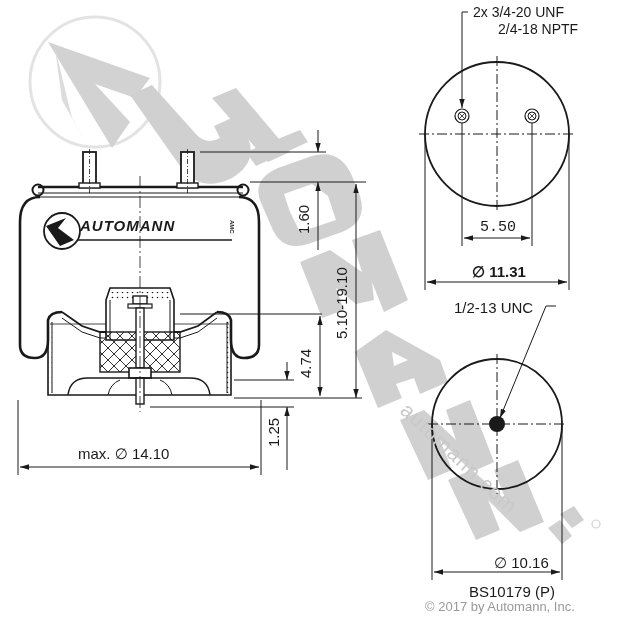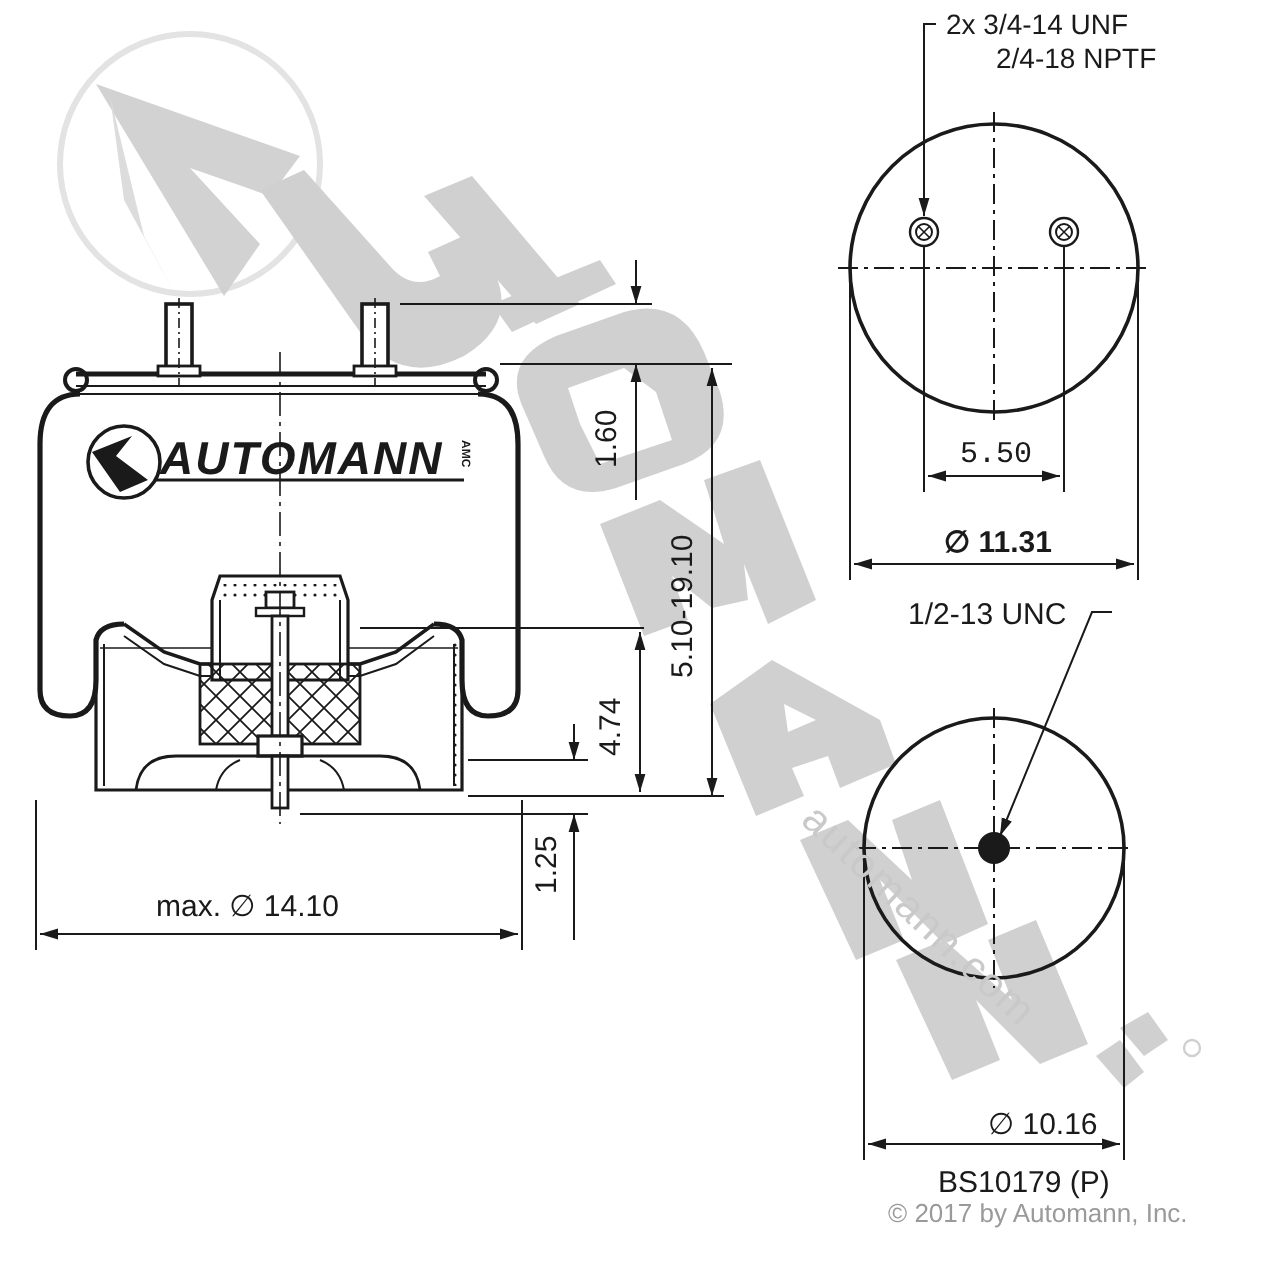--- a/index.html
+++ b/index.html
@@ -157,31 +157,31 @@
     <circle cx="497" cy="424" r="8" fill="#1a1a1a" stroke="none"></circle>
     <path d="M556,306 L546,306 L500,418" stroke-width="1" marker-end="url(#arr)"></path>
     <line x1="432" y1="424" x2="432" y2="580" stroke-width="1"></line>
     <line x1="562" y1="424" x2="562" y2="580" stroke-width="1"></line>
     <line x1="434" y1="572" x2="560" y2="572" stroke-width="1" marker-start="url(#arr)" marker-end="url(#arr)"></line>
   </g>
 </svg>
 
 <span class="wm-text" style="left:412px; top:398px;">automann.com</span>
 
-<span class="lbl" style="left:80px; top:218px; font-size:23px; font-weight:bold; font-style:italic; letter-spacing:1px;">AUTOMANN</span>
+<span class="lbl" style="left:80px; top:218px; font-size:15px; font-weight:bold; font-style:italic; letter-spacing:1px;">AUTOMANN</span>
 <span class="lbl" style="left:229px; top:220px; font-size:6px; font-weight:bold; writing-mode:vertical-rl;">AMC</span>
 
 <span class="lbl dim vert" style="left:296px; top:234px;">1.60</span>
 <span class="lbl dim vert" style="left:334px; top:339px;">5.10-19.10</span>
 <span class="lbl dim vert" style="left:298px; top:378px;">4.74</span>
 <span class="lbl dim vert" style="left:266px; top:447px;">1.25</span>
 <span class="lbl dim" style="left:78px; top:446px;">max. ∅ 14.10</span>
 
-<span class="lbl dim" style="left:473px; top:5px; font-size:14px;">2x 3/4-14 UNF</span>
+<span class="lbl dim" style="left:473px; top:5px; font-size:14px;">2x 3/4-20 UNF</span>
 <span class="lbl dim" style="left:498px; top:22px; font-size:14px;">2/4-18 NPTF</span>
 <span class="lbl dim" style="left:480px; top:220px;font-family:Liberation Mono, monospace;">5.50</span>
 <span class="lbl dim" style="left:472px; top:264px;font-weight:bold;">∅ 11.31</span>
 
 <span class="lbl dim" style="left:454px; top:300px;">1/2-13 UNC</span>
 <span class="lbl dim" style="left:494px; top:555px;">∅ 10.16</span>
 
 <span class="lbl dim" style="left:447px; top:584px;margin-left:22px;">BS10179 (P)</span>
-<span class="lbl copyright" style="left:444px; top:600px;">© 2017 by Automann, Inc.</span>
+<span class="lbl copyright" style="left:425px; top:600px;">© 2017 by Automann, Inc.</span>
 
 </body></html>

